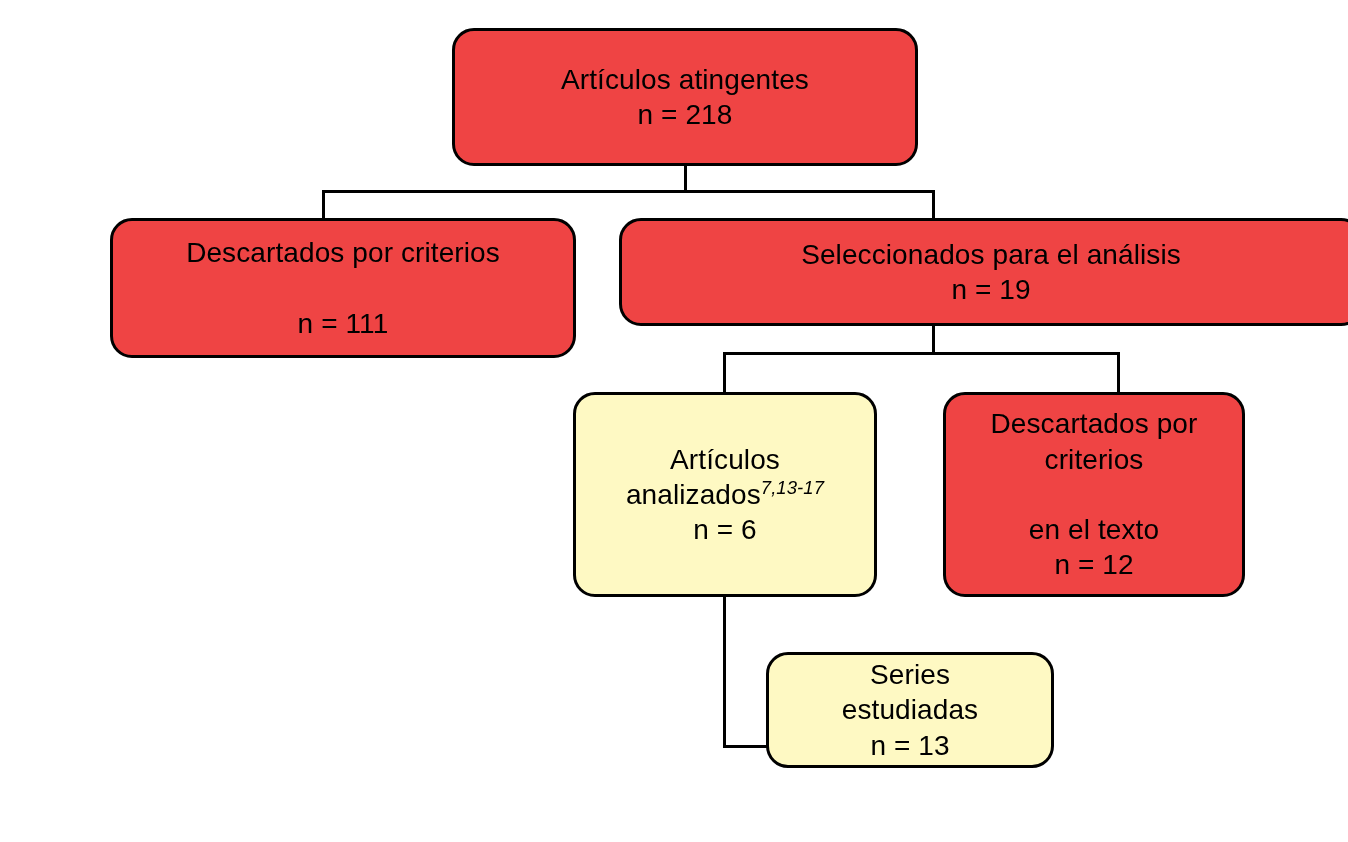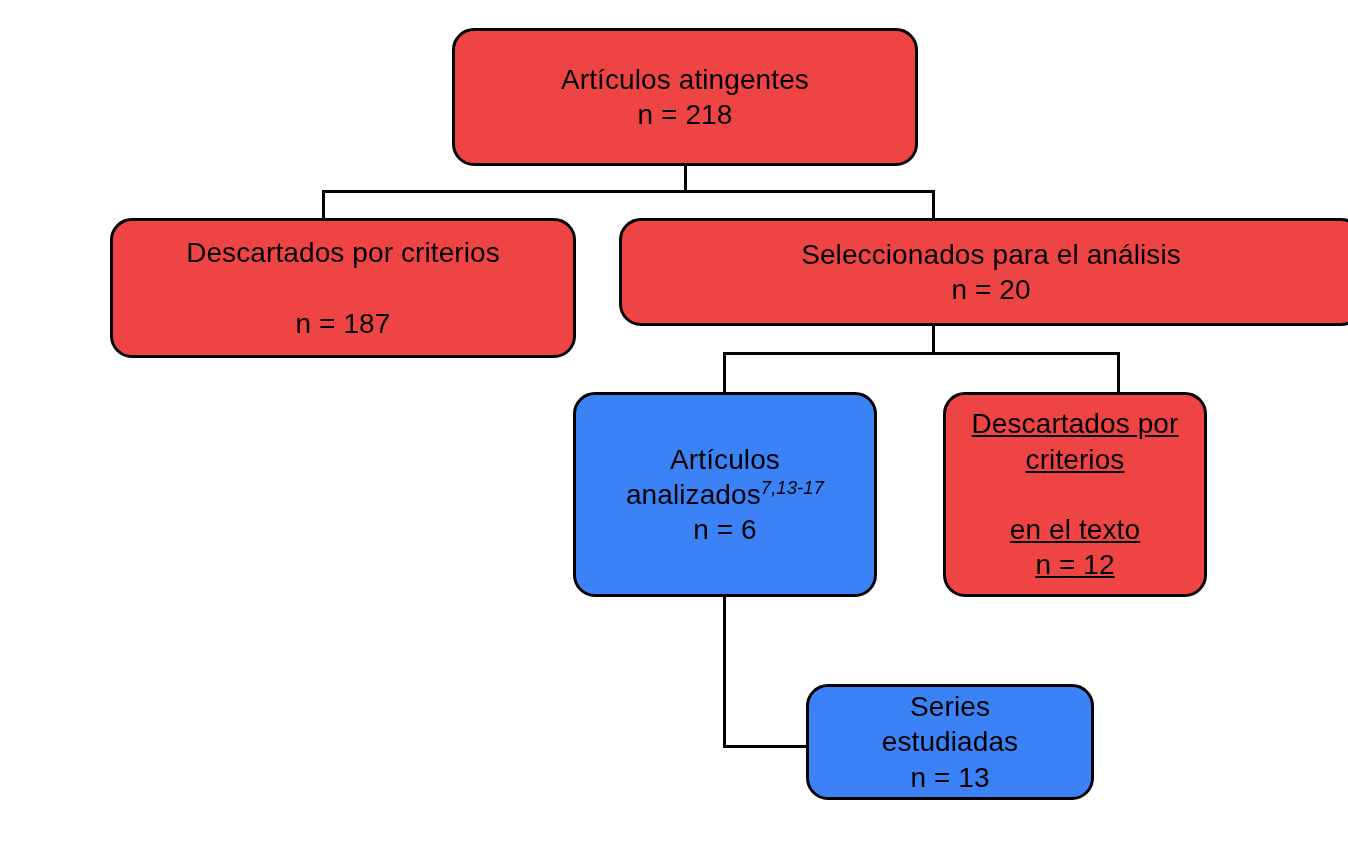--- a/index.html
+++ b/index.html
@@ -25,21 +25,21 @@
     border: 3px solid #000000;
     border-radius: 22px;
     display: flex;
     align-items: center;
     justify-content: center;
     text-align: center;
     background: #ef4444;
     z-index: 2;
   }
   .node.shaded {
-    background: #3b82f6;
+    background: #fef9c3;
   }
   .node .label {
     font-size: 28px;
     line-height: 1.26;
     letter-spacing: 0.1px;
     white-space: pre-line;
     padding: 0 10px;
   }
   .node .label sup {
     font-size: 0.66em;
@@ -72,32 +72,32 @@
   <div class="conn v" style="left:1117px; top:352px; height:42px;"></div>
 
   <div class="conn v" style="left:723px; top:595px; height:153px;"></div>
   <div class="conn h" style="left:723px; top:745px; width:86px;"></div>
 
   <div class="node" style="left:452px; top:28px; width:466px; height:138px;">
     <div class="label"><span>Artículos atingentes</span><br><span>n = 218</span></div>
   </div>
 
   <div class="node" style="left:102px; top:218px; width:466px; height:140px;margin-left:8px;">
-    <div class="label"><span>Descartados por criterios</span><br><br><span>n = 187</span></div>
+    <div class="label"><span>Descartados por criterios</span><br><br><span>n = 111</span></div>
   </div>
 
   <div class="node" style="left:619px; top:218px; width:744px; height:108px;">
-    <div class="label"><span>Seleccionados para el análisis</span><br><span>n = 20</span></div>
+    <div class="label"><span>Seleccionados para el análisis</span><br><span>n = 19</span></div>
   </div>
 
   <div class="node shaded" style="left:573px; top:392px; width:304px; height:205px;">
     <div class="label"><span>Artículos</span><br><span>analizados</span><sup>7,13-17</sup><br><span>n = 6</span></div>
   </div>
 
-  <div class="node" style="left:943px; top:392px; width:264px; height:205px;text-decoration:underline;">
+  <div class="node" style="left:943px; top:392px; width:302px; height:205px;">
     <div class="label"><span>Descartados por</span><br><span>criterios</span><br><br><span>en el texto</span><br><span>n = 12</span></div>
   </div>
 
-  <div class="node shaded" style="left:806px; top:652px; width:288px; height:116px;margin-top:32px;">
+  <div class="node shaded" style="left:766px; top:652px; width:288px; height:116px;">
     <div class="label"><span>Series</span><br><span>estudiadas</span><br><span>n = 13</span></div>
   </div>
 
 </div>
 
 </body></html>

